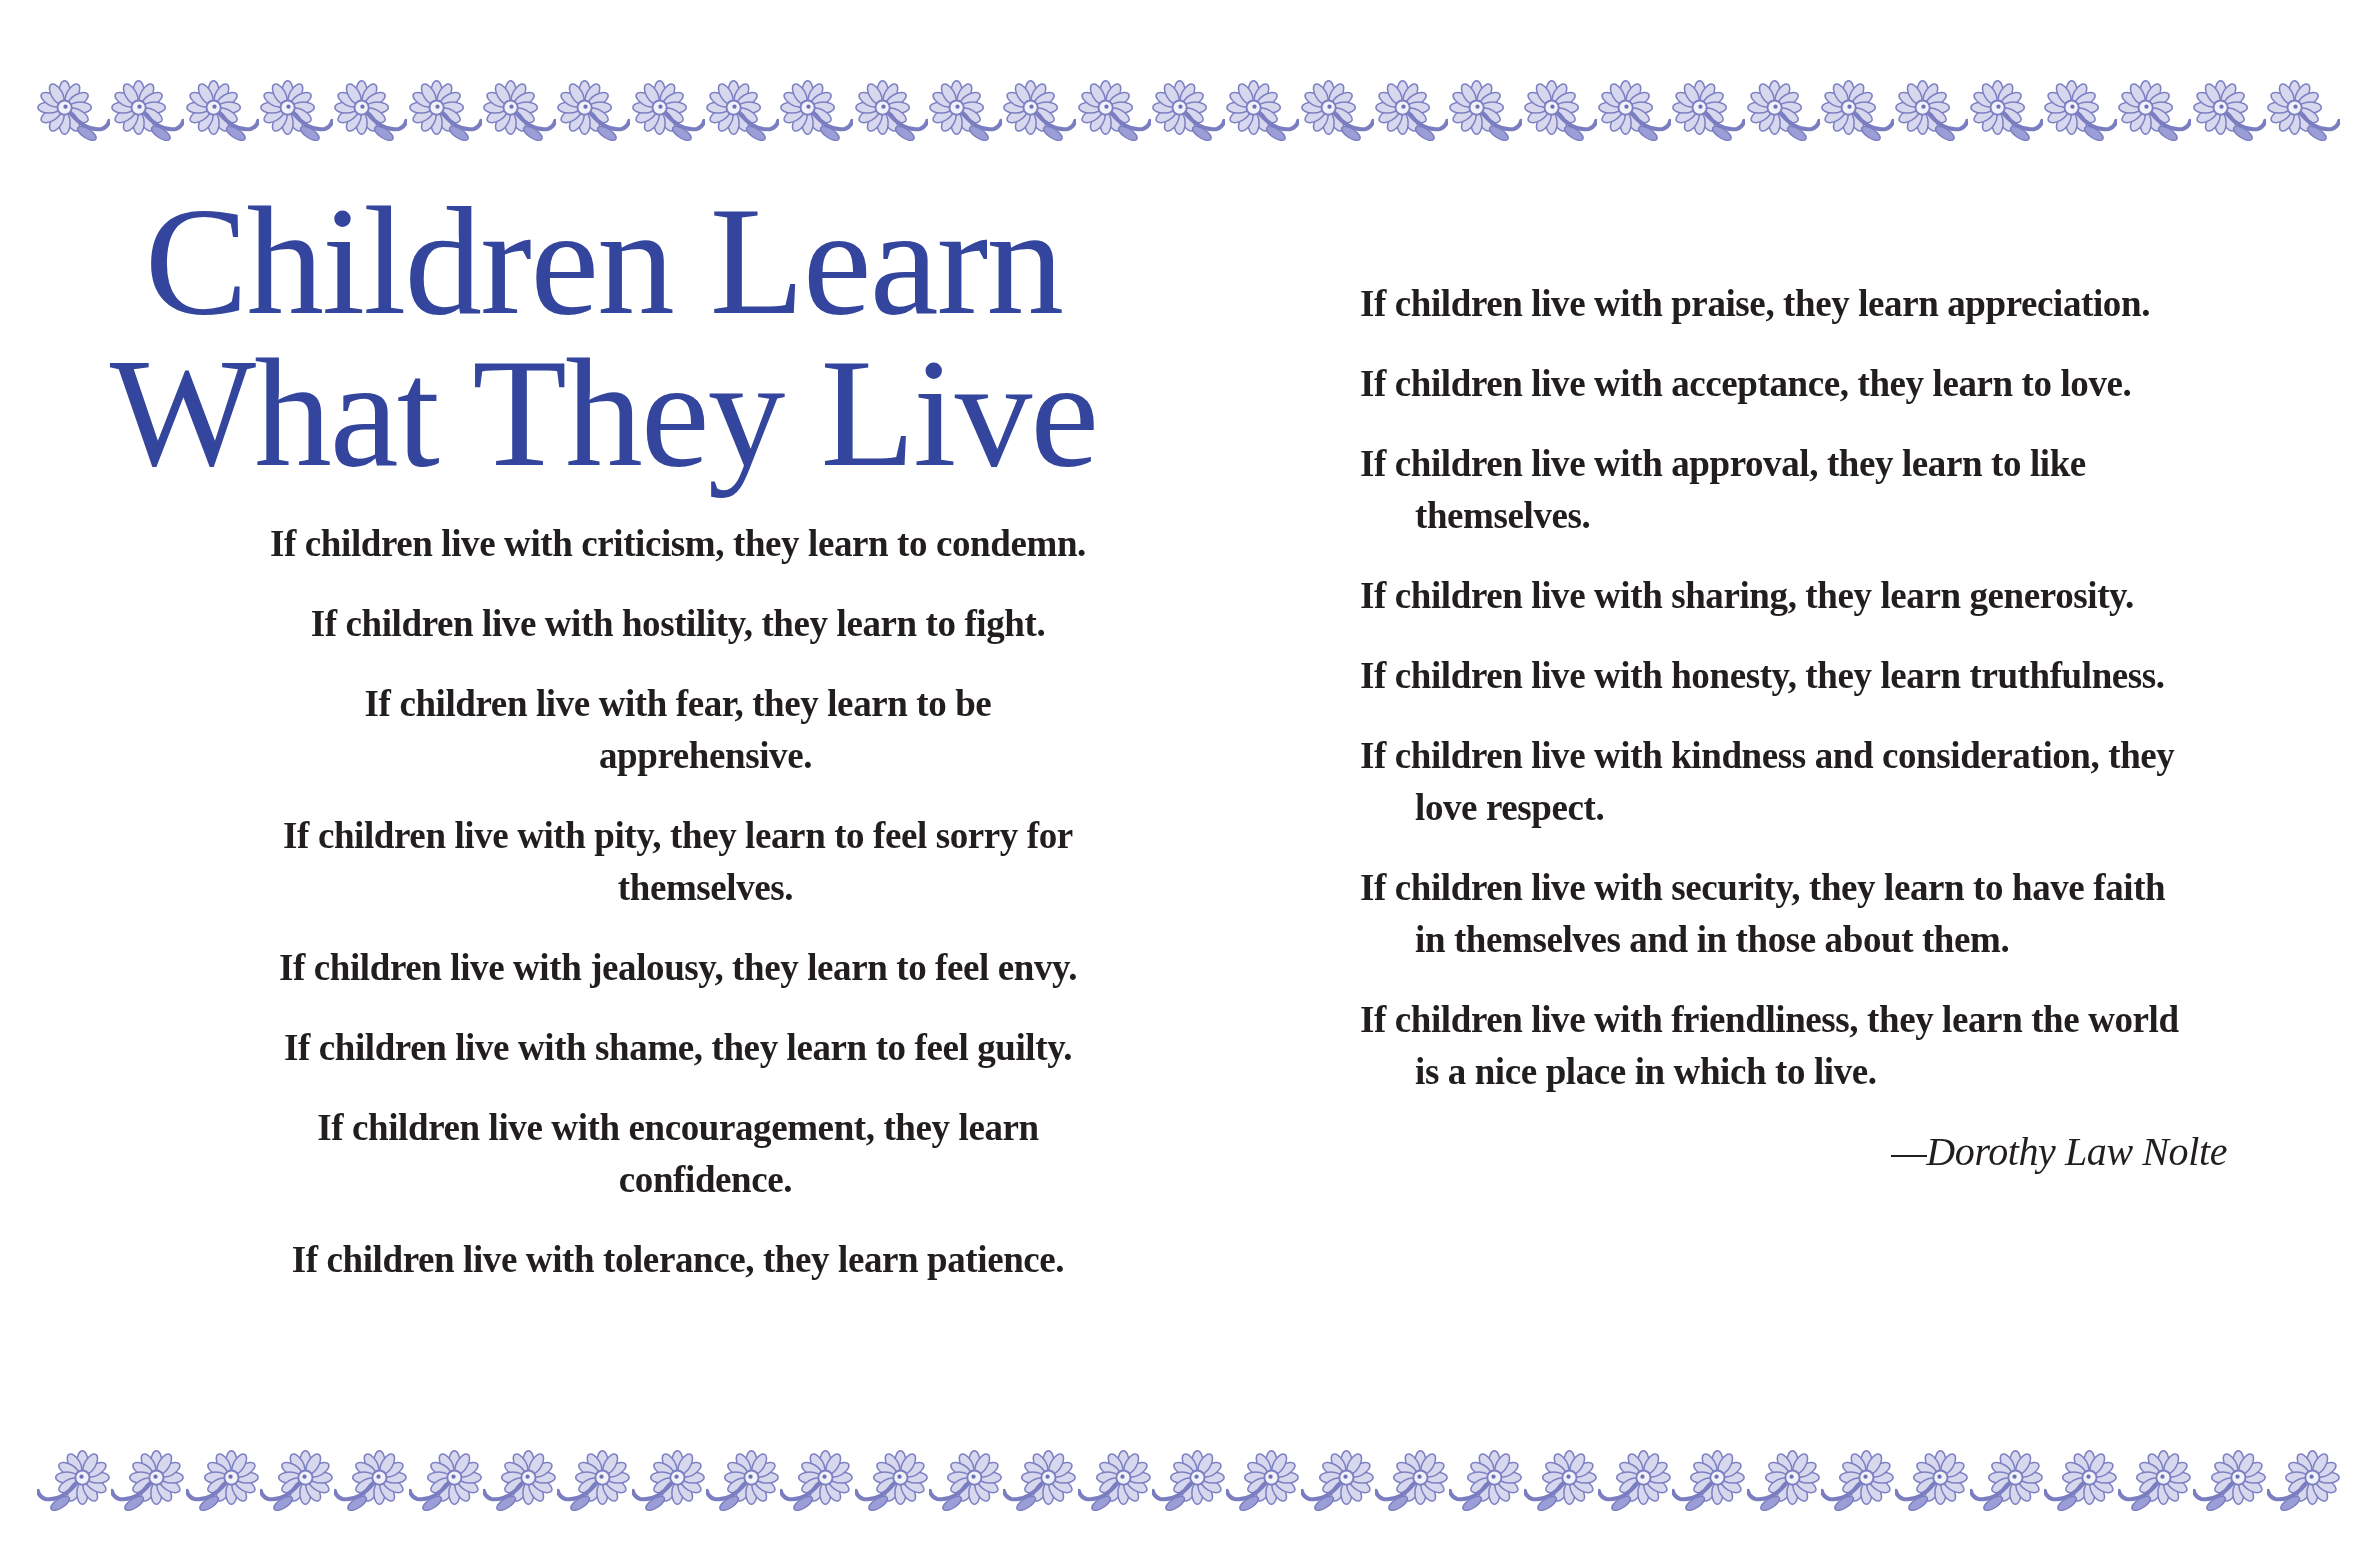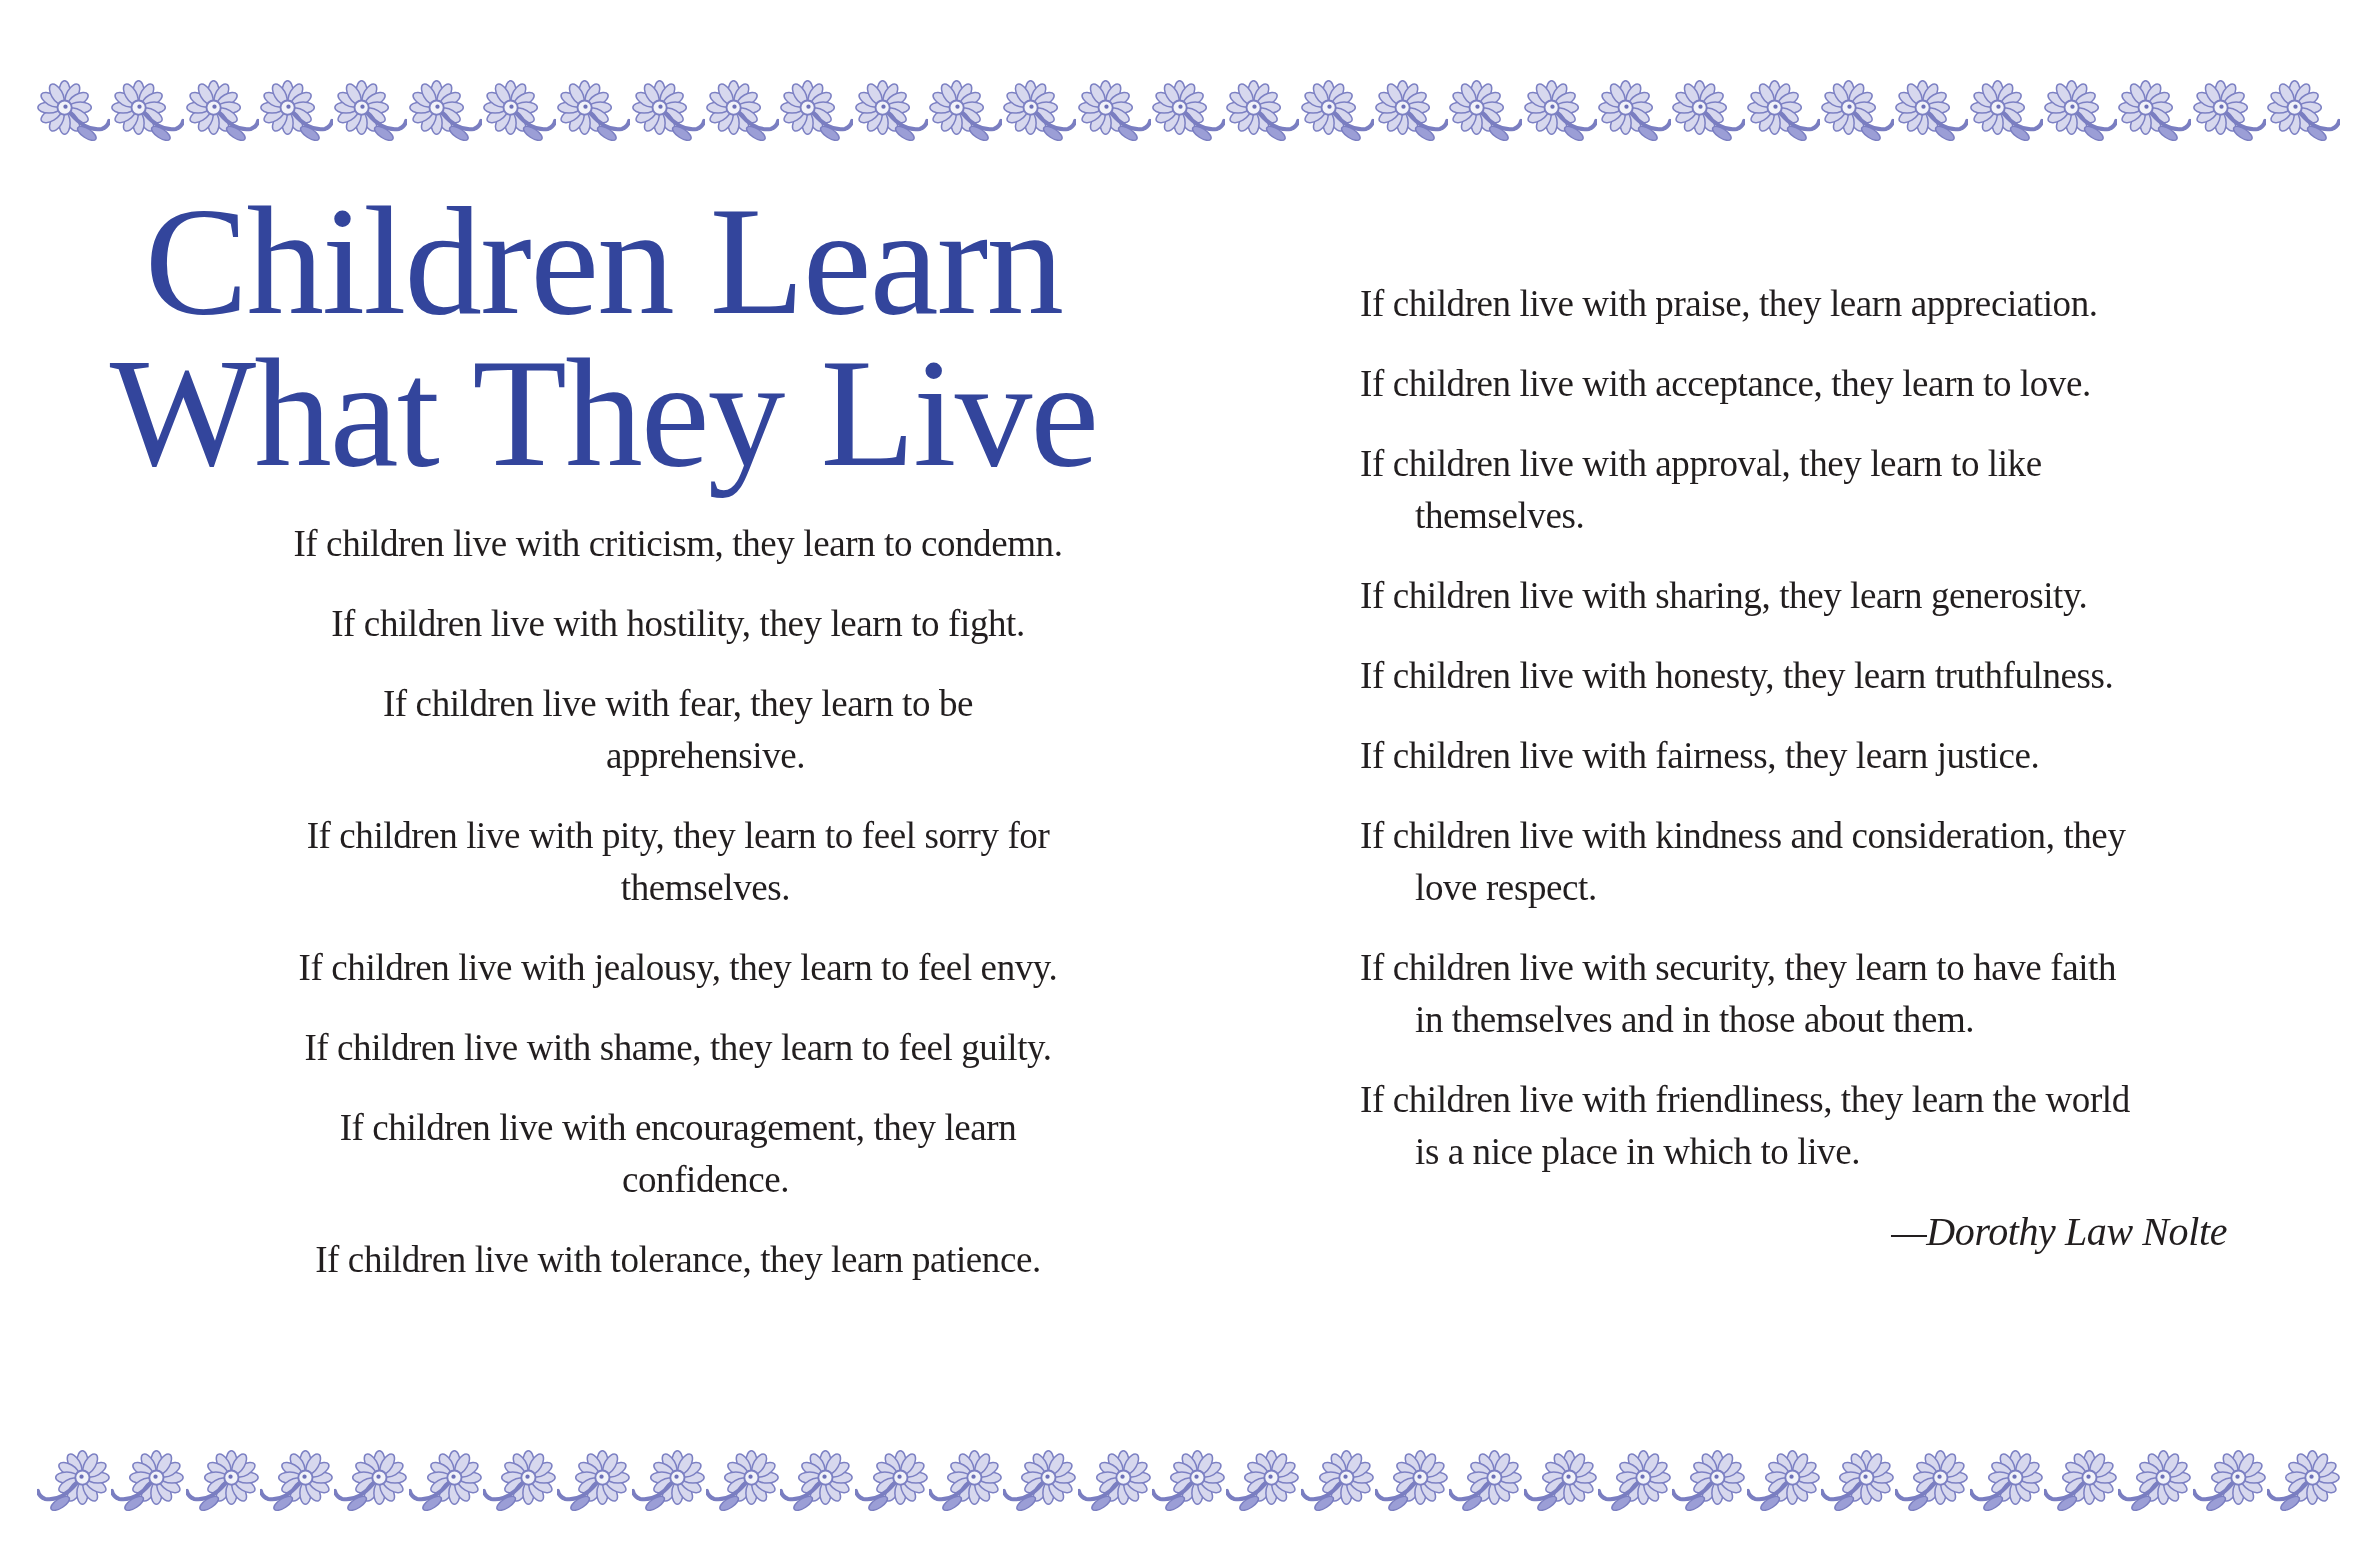--- a/index.html
+++ b/index.html
@@ -43,21 +43,21 @@
   }
   
   .col{
     position:absolute;
     color:var(--text-color);
     font-size:37px;line-height:52px;letter-spacing:-0.4px;
   }
   .col-left{left:166px;top:518px;width:1024px;text-align:center;}
   .col-right{left:1360px;top:278px;width:969px;}
   .stanza{margin-bottom:28px;}
-  .line{white-space:nowrap;}
+  .line{white-space:nowrap;font-weight:bold;}
   .line.cont{margin-left:55px;}
   
   .attribution{
     margin-top:23px;
     font-style:italic;
     font-size:40px;line-height:52px;
     text-align:right;
     padding-right:102px;
     color:var(--text-color);
   }
@@ -237,23 +237,20 @@
           <div class="line">If children live with approval, they learn to like</div>
           <div class="line cont">themselves.</div>
         </div>
         <div class="stanza">
           <div class="line">If children live with sharing, they learn generosity.</div>
         </div>
         <div class="stanza">
           <div class="line">If children live with honesty, they learn truthfulness.</div>
         </div>
         <div class="stanza">
-          <div class="line">If children live with fairness, they learn justice.</div>
-        </div>
-        <div class="stanza">
           <div class="line">If children live with kindness and consideration, they</div>
           <div class="line cont">love respect.</div>
         </div>
         <div class="stanza">
           <div class="line">If children live with security, they learn to have faith</div>
           <div class="line cont">in themselves and in those about them.</div>
         </div>
         <div class="stanza">
           <div class="line">If children live with friendliness, they learn the world</div>
           <div class="line cont">is a nice place in which to live.</div>

